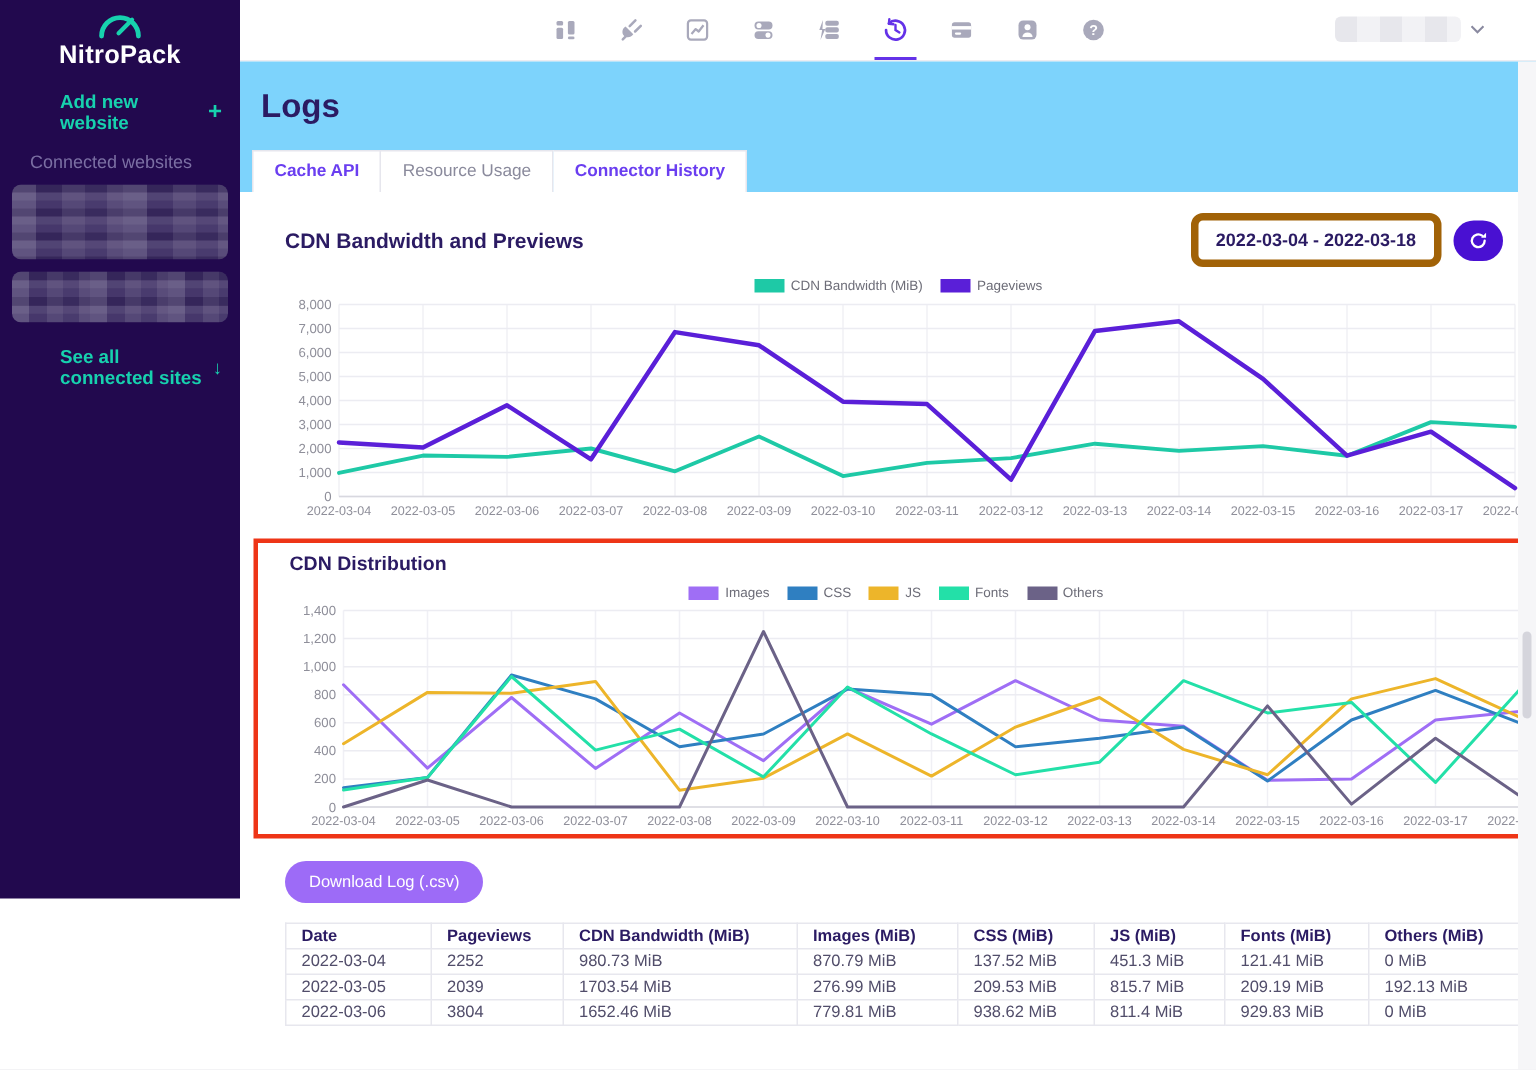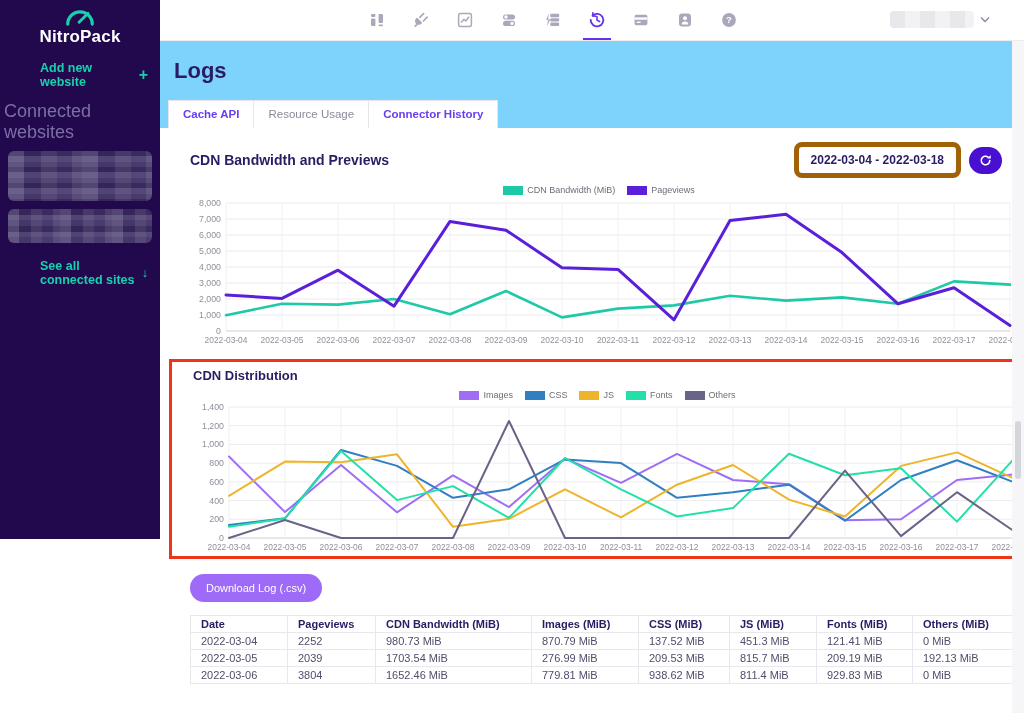--- a/index.html
+++ b/index.html
@@ -1,26 +1,26 @@
 <!DOCTYPE html>
 <html><head>
 <meta charset="utf-8">
 <style>
   html,body{margin:0;padding:0;background:#e9e9ee;}
   .page{position:relative;width:1024px;height:713px;overflow:hidden;background:#fff;
         font-family:"Liberation Sans",sans-serif;-webkit-font-smoothing:antialiased;}
 
   
-  .sidebar{position:absolute;left:0;top:0;width:160px;height:539px;background:#22094e;color:#fff;}
+  .sidebar{position:absolute;left:0;top:0;width:160px;height:599px;background:#22094e;color:#fff;}
   .logo{display:flex;flex-direction:column;align-items:center;padding-top:7px;}
   .logo-text{font-size:17px;font-weight:bold;letter-spacing:.2px;margin-top:1px;color:#ffffff;}
   .side-row{display:flex;align-items:center;justify-content:space-between;padding:0 12px;margin-left:28px;}
   .add-site{margin-top:14px;color:#17d1ae;font-weight:bold;font-size:12.5px;cursor:pointer;}
   .add-plus{color:#17d1ae;font-size:16px;font-weight:bold;}
-  .conn-label{margin-top:12px;color:#7b6fa3;font-size:18px;padding:0 4px;}
+  .conn-label{margin-top:12px;color:#7b6fa3;font-size:12px;padding:0 20px;}
   .site-blur{margin:8px 8px 0 8px;border-radius:6px;background-color:#34245c;
     background-image:
       linear-gradient(90deg, rgba(255,255,255,.16) 0 22%, rgba(255,255,255,.02) 22% 45%, rgba(255,255,255,.10) 45% 66%, rgba(255,255,255,.04) 66% 86%, rgba(255,255,255,.12) 86%),
       linear-gradient(0deg, rgba(255,255,255,.07) 0 34%, rgba(255,255,255,.13) 34% 67%, rgba(0,0,0,.06) 67%);
     background-size:74px 100%,100% 16px;}
   .site-blur.a{height:50px;}
   .site-blur.b{height:34px;background-size:52px 100%,100% 17px;}
   .see-all{margin-top:16px;color:#17d1ae;font-weight:bold;font-size:12.5px;cursor:pointer;}
 
   

